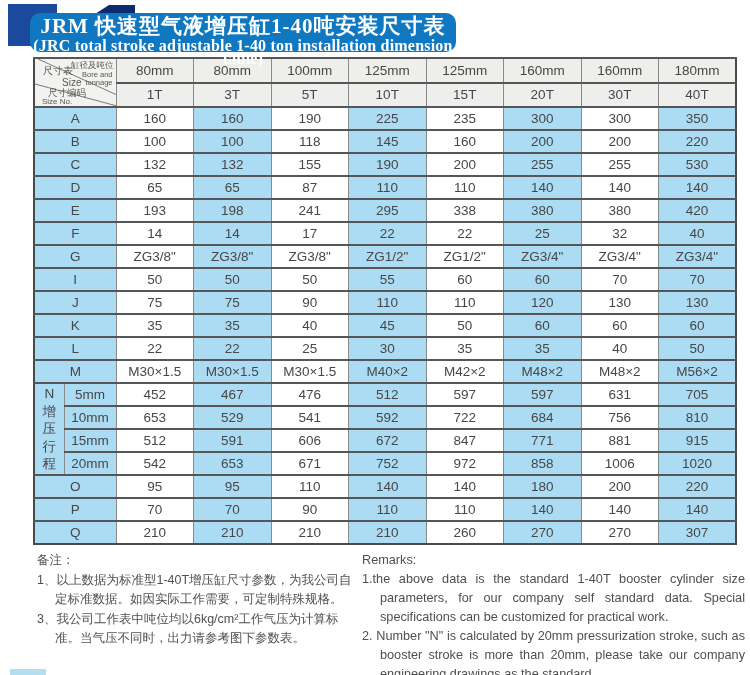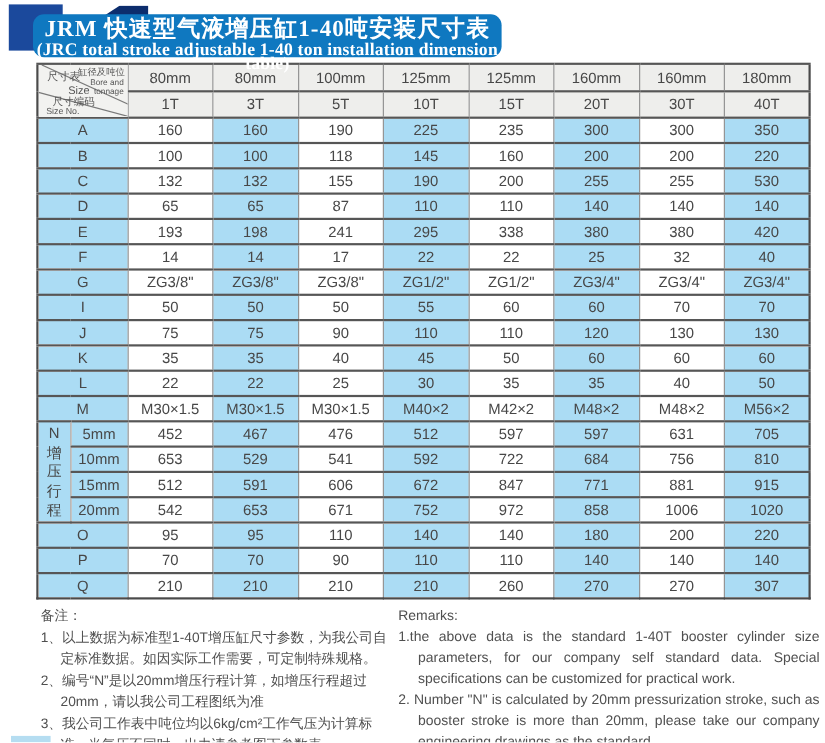--- a/index.html
+++ b/index.html
@@ -314,21 +314,20 @@
           <td class="c-b">270</td>
           <td class="c-w">270</td>
           <td class="c-b">307</td>
         </tr>
       </tbody>
     </table>
 
   <div class="notes-zh">
     <div class="note-head">备注：</div>
     <div class="note-item">1、以上数据为标准型1-40T增压缸尺寸参数，为我公司自定标准数据。如因实际工作需要，可定制特殊规格。</div>
-    <div class="note-item">2、编号“N”是以20mm增压行程计算，如增压行程超过20mm，请以我公司工程图纸为准</div>
     <div class="note-item">3、我公司工作表中吨位均以6kg/cm²工作气压为计算标准。当气压不同时，出力请参考图下参数表。</div>
   </div>
 
   <div class="notes-en">
     <div class="note-head">Remarks:</div>
     <div class="note-item">1.the above data is the standard 1-40T booster cylinder size parameters, for our company self standard data. Special specifications can be customized for practical work.</div>
     <div class="note-item">2. Number "N" is calculated by 20mm pressurization stroke, such as booster stroke is more than 20mm, please take our company engineering drawings as the standard.</div>
 
   </div>
 

